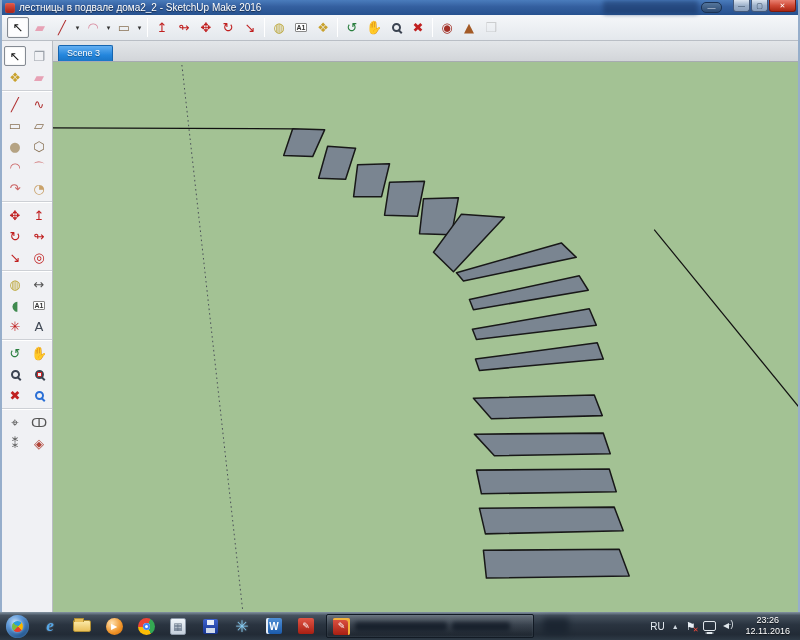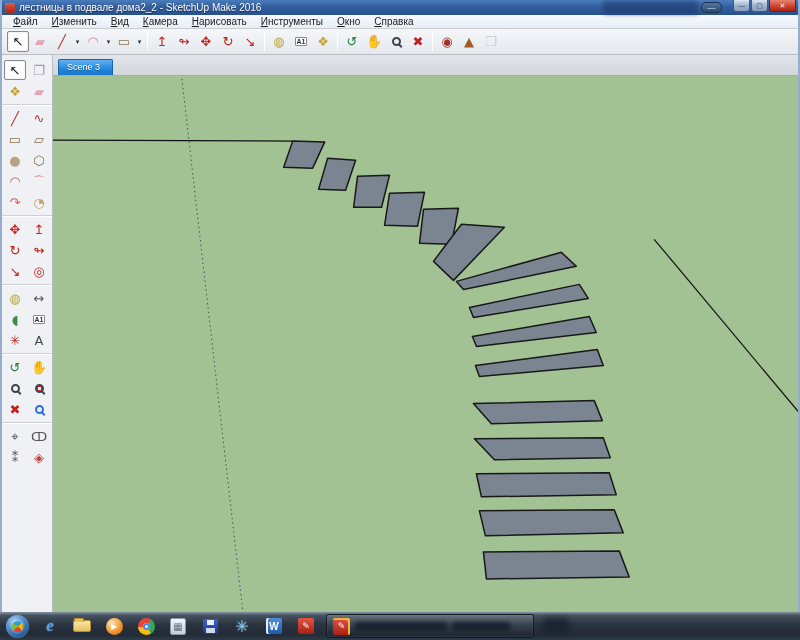--- a/index.html
+++ b/index.html
@@ -99,30 +99,20 @@
       <div class="title-text">лестницы в подвале дома2_2 - SketchUp Make 2016</div>
       <div class="tb-blur"></div>
       <div class="pill-btn">—</div>
       <div class="winbtns">
         <div class="wbtn">—</div>
         <div class="wbtn">▢</div>
         <div class="wbtn close">✕</div>
       </div>
     </div>
 
-    <div class="menubar" id="menu-bar">
-        <div class="menu-item">Файл</div>
-        <div class="menu-item">Изменить</div>
-        <div class="menu-item">Вид</div>
-        <div class="menu-item">Камера</div>
-        <div class="menu-item">Нарисовать</div>
-        <div class="menu-item">Инструменты</div>
-        <div class="menu-item">Окно</div>
-        <div class="menu-item">Справка</div>
-      </div>
 
     <div class="toolbar" id="toolbar">
         <div class="tbtn pressed">
           <span class="glyph" style="color: rgb(17, 17, 17);">↖</span>
         </div>
         <div class="tbtn">
           <span class="glyph" style="color: rgb(231, 162, 181);">▰</span>
         </div>
         <div class="tbtn">
           <span class="glyph" style="color: rgb(176, 48, 48);">╱</span>
@@ -372,14 +362,25 @@
         <div class="tapp">
           <span class="ic ic-sketchup">✎</span>
         </div>
       </div>
     <div class="trun" id="running-btn">
         <span class="ic ic-sketchup2">✎</span>
       <span class="blurline" style="width:92px"></span>
       <span class="blurline" style="width:58px"></span>
     </div>
     <div class="blob"></div>
+    <div class="tray">
+      <span class="lang">RU</span>
+      <span class="chev">▲</span>
+      <span class="ic ic-flag">⚑</span>
+      <span class="ic ic-net"></span>
+      <span class="ic ic-vol"></span>
+      <div class="clock">
+        <div>23:26</div>
+        <div>12.11.2016</div>
+      </div>
+    </div>
   </div>
 </div>
 
 </body></html>

